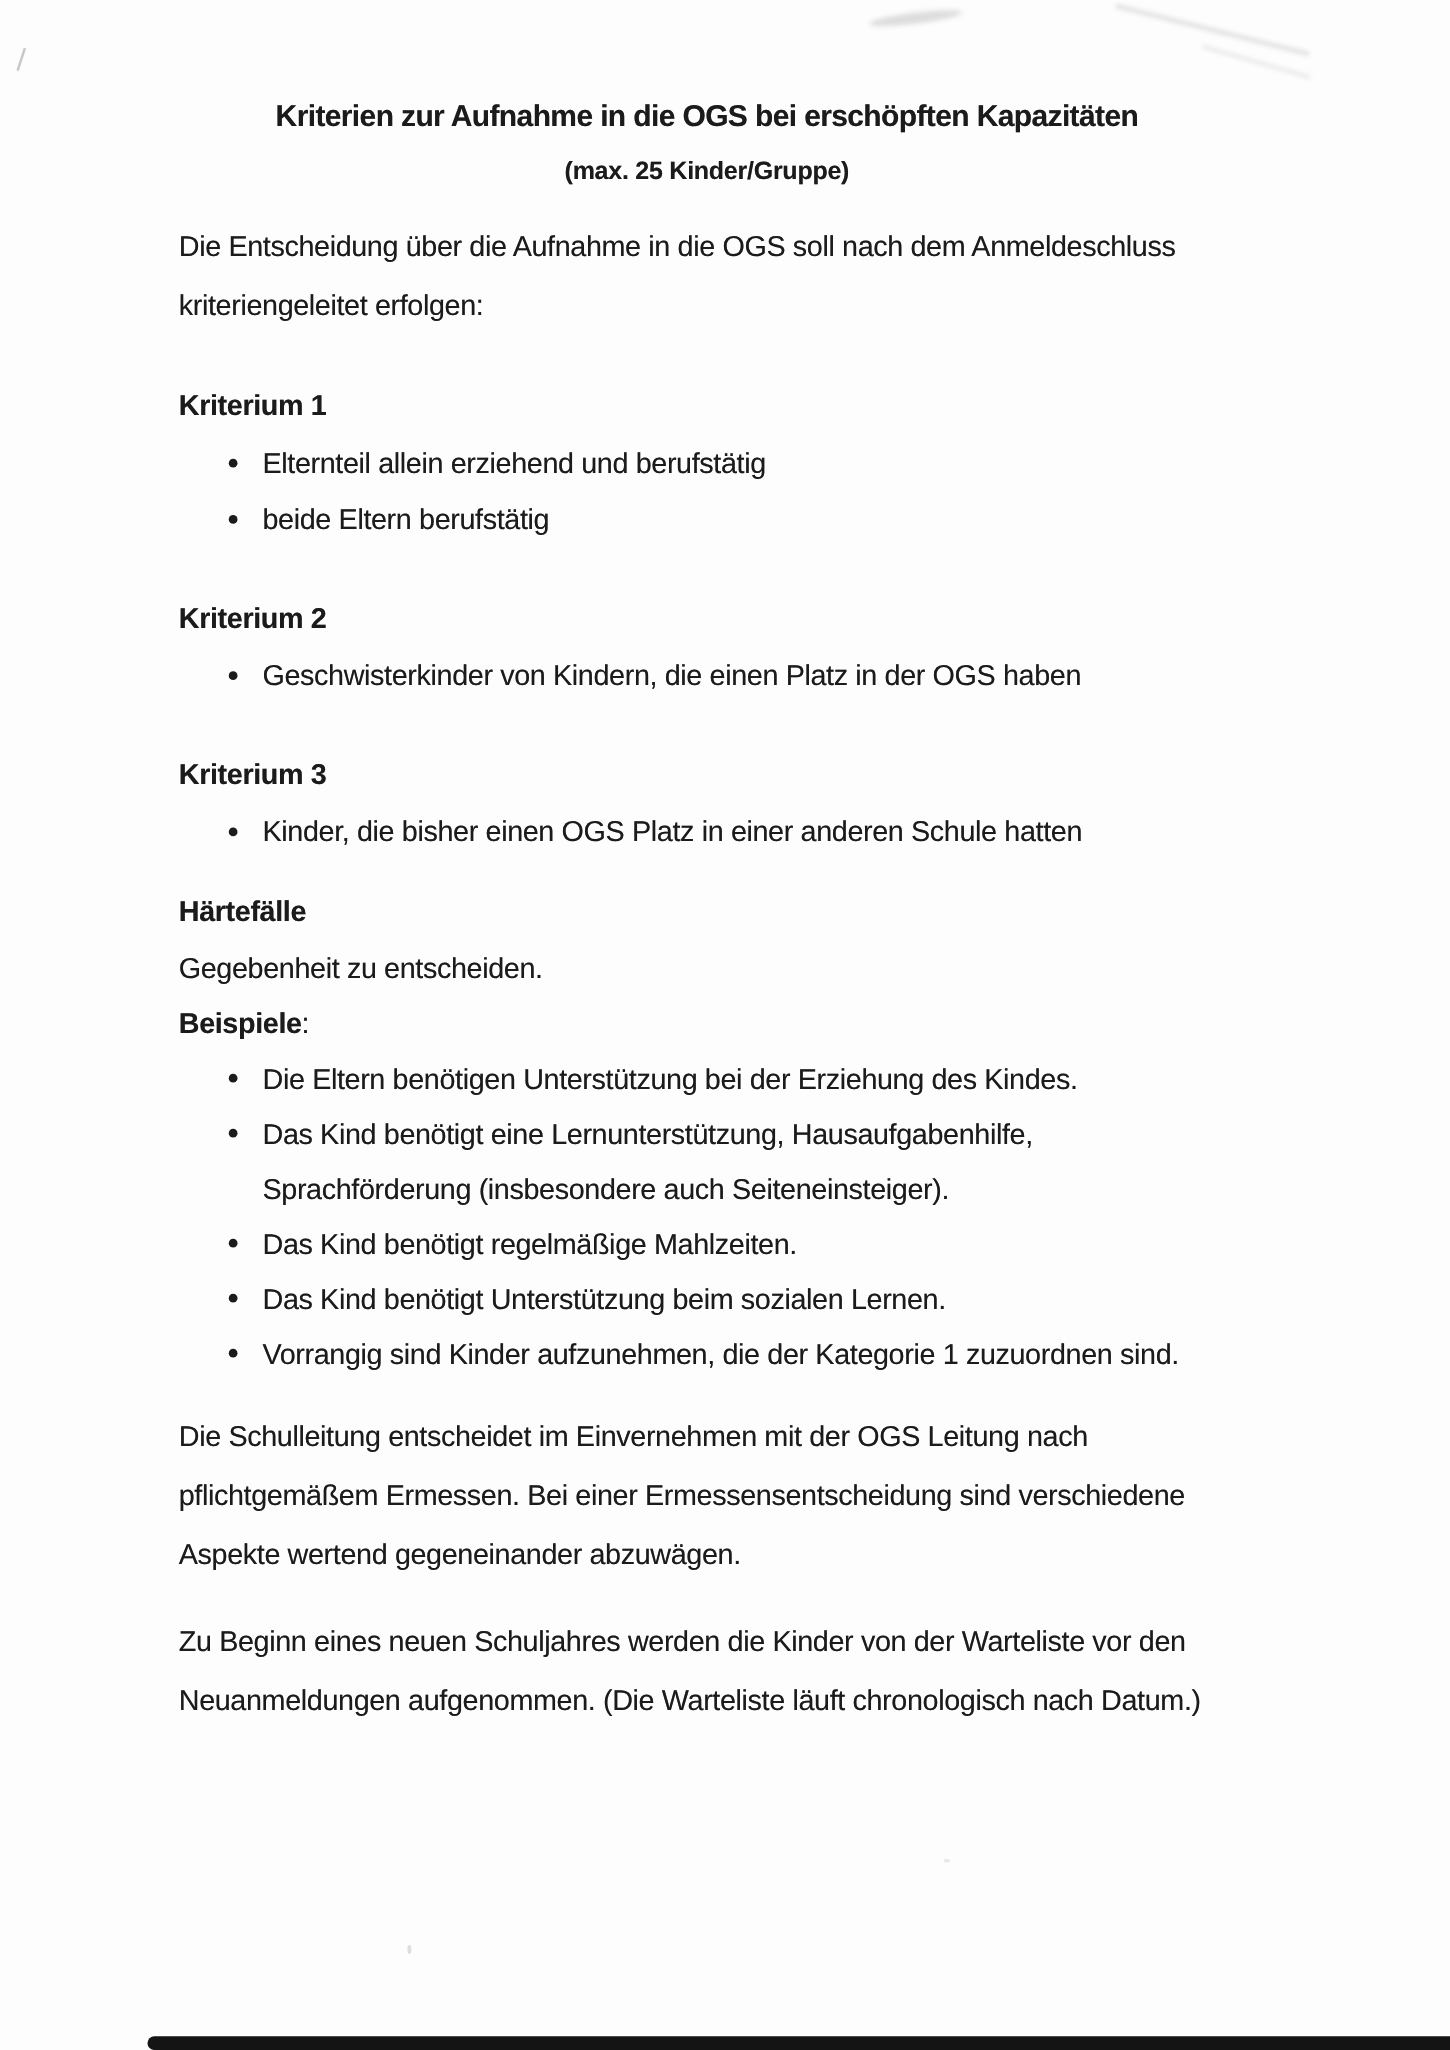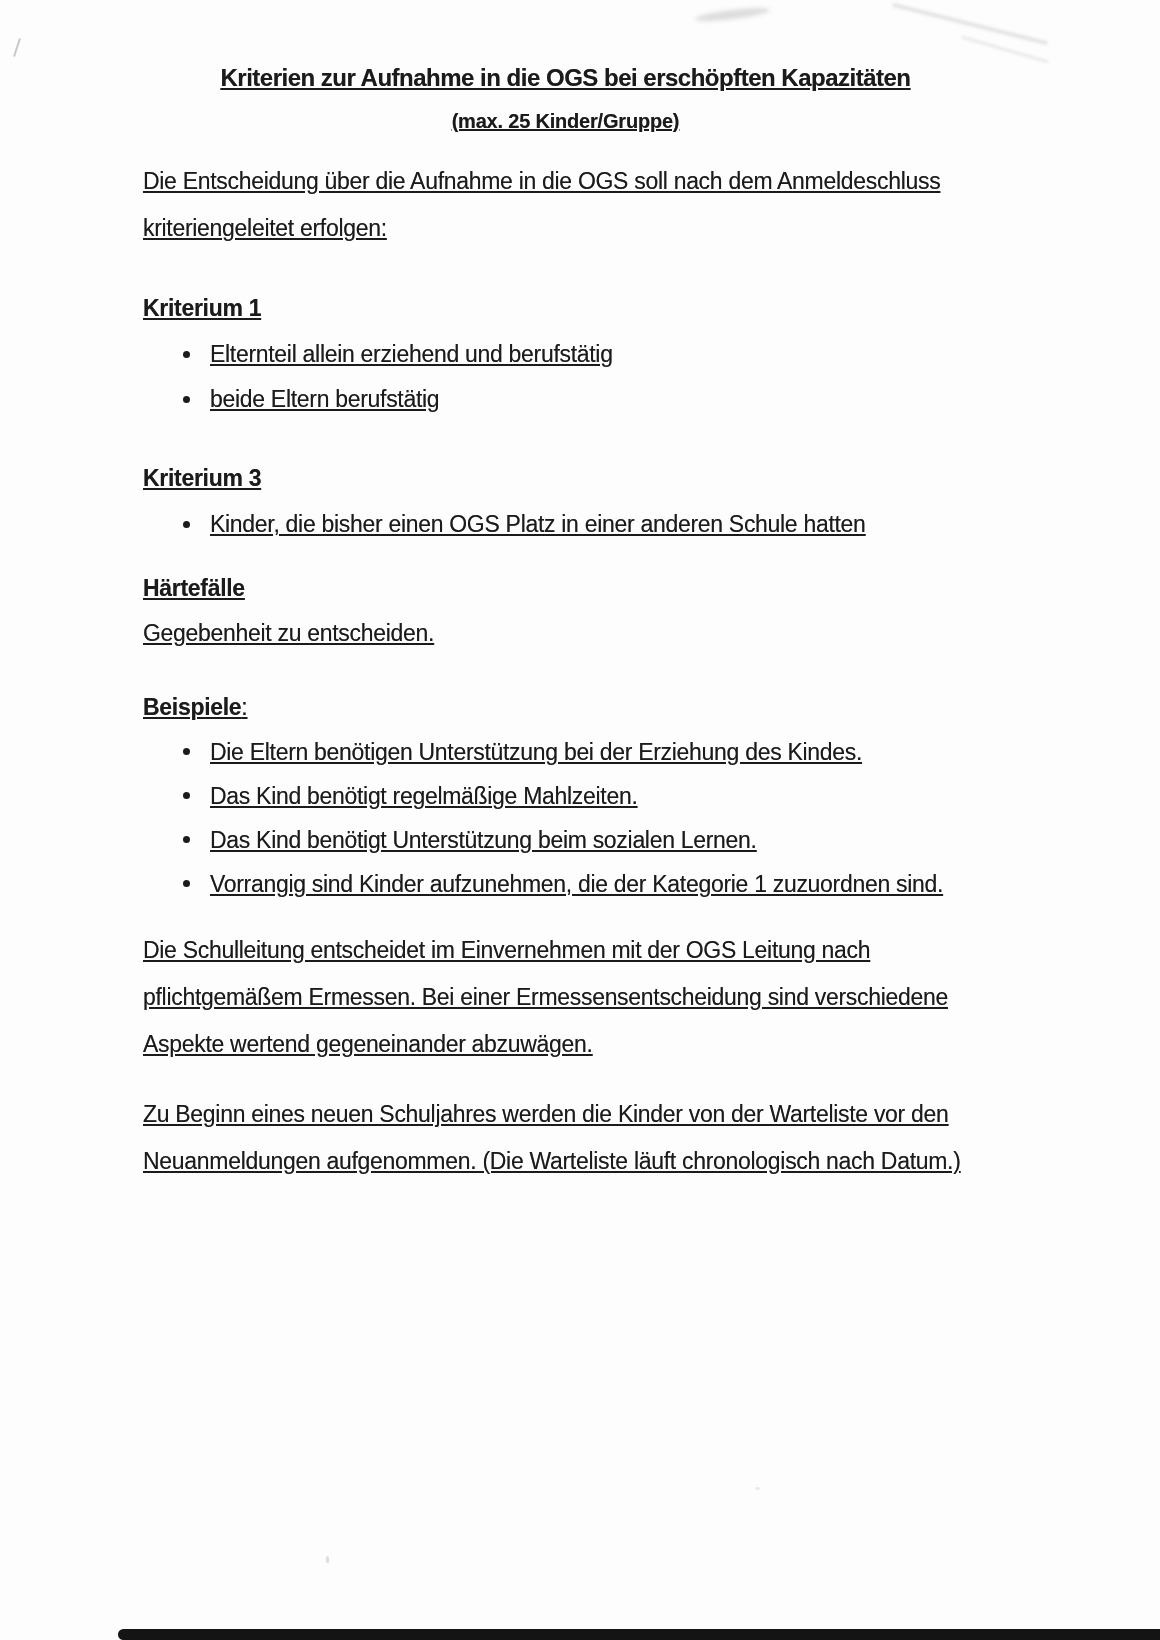--- a/index.html
+++ b/index.html
@@ -6,21 +6,21 @@
   .page {
     position:relative;
     width:1160px; height:1640px;
     margin:0 auto;
     background:#fdfdfd;
     overflow:hidden;
     font-family:"Liberation Sans", sans-serif;
     color:#1b1b1b;
     text-shadow:0 0 0.5px rgba(30,30,30,.55);
   }
-  .content { position:absolute; left:143px; top:60px; width:845px;text-decoration:underline; }
+  .content { position:absolute; left:143px; top:76px; width:845px; }
   .line { display:block; white-space:nowrap; }
 
   .title   { font-size:24px; font-weight:bold; line-height:36px; letter-spacing:-0.5px; text-align:center; }
   .subtitle{ font-size:20px; font-weight:bold; line-height:26px; margin-top:12px; text-align:center; letter-spacing:-0.2px; }
 
   .body-text { font-size:23px; letter-spacing:-0.3px; }
   .intro { margin-top:24px; line-height:47px; }
 
   .section { margin-top:36px; }
   .sec-heading { font-size:23px; font-weight:bold; line-height:40px; letter-spacing:-0.3px; }
@@ -29,21 +29,21 @@
   ul.bullets li::before {
     content:""; position:absolute; left:-27px; top:19px;
     width:7px; height:7px; border-radius:50%; background:#1b1b1b;
   }
   ul.bullets.tight li { line-height:44px; }
   ul.bullets.tight li::before { top:18px; }
 
   .hf { margin-top:21px; }
   .hf-text { margin-top:2px; line-height:47px; }
 
-  .bsp { margin-top:30px; }
+  .bsp { }
   .bsp ul { margin-top:3px; }
 
   .closing-1 { margin-top:21px; line-height:47px; }
   .closing-2 { margin-top:19px; line-height:47px; }
 
   
   .artifact { position:absolute; pointer-events:none; }
   .a-slash  { left:16px; top:38px; width:2px; height:19px; background:#b5b5b5; transform:rotate(18deg); opacity:.75; }
   .a-smudge1{ left:695px; top:10px; width:75px; height:9px; background:#dcdcdc; border-radius:50%; filter:blur(2px); transform:rotate(-7deg); }
   .a-smudge2{ left:890px; top:22px; width:160px; height:4px; background:#e3e3e3; border-radius:4px; filter:blur(1.5px); transform:rotate(14deg); }
@@ -79,20 +79,28 @@
       <ul class="bullets">
         <li>
           <span class="line">Elternteil allein erziehend und berufstätig</span>
         </li>
         <li>
           <span class="line">beide Eltern berufstätig</span>
         </li>
       </ul>
     </div>
 
+    <div class="section">
+      <div class="sec-heading">Kriterium 2</div>
+      <ul class="bullets">
+        <li>
+          <span class="line">Geschwisterkinder von Kindern, die einen Platz in der OGS haben</span>
+        </li>
+      </ul>
+    </div>
 
     <div class="section">
       <div class="sec-heading">Kriterium 3</div>
       <ul class="bullets">
         <li>
           <span class="line">Kinder, die bisher einen OGS Platz in einer anderen Schule hatten</span>
         </li>
       </ul>
     </div>
 
@@ -101,20 +109,24 @@
       <p class="hf-text" style="margin:2px 0 0 0">
         <span class="line">Gegebenheit zu entscheiden.</span>
       </p>
     </div>
 
     <div class="bsp">
       <div class="sec-heading"><span>Beispiele</span><span style="font-weight:normal">:</span></div>
       <ul class="bullets tight">
         <li>
           <span class="line">Die Eltern benötigen Unterstützung bei der Erziehung des Kindes.</span>
+        </li>
+        <li>
+          <span class="line">Das Kind benötigt eine Lernunterstützung, Hausaufgabenhilfe,</span>
+          <span class="line">Sprachförderung (insbesondere auch Seiteneinsteiger).</span>
         </li>
         <li>
           <span class="line">Das Kind benötigt regelmäßige Mahlzeiten.</span>
         </li>
         <li>
           <span class="line">Das Kind benötigt Unterstützung beim sozialen Lernen.</span>
         </li>
         <li>
           <span class="line">Vorrangig sind Kinder aufzunehmen, die der Kategorie 1 zuzuordnen sind.</span>
         </li>

